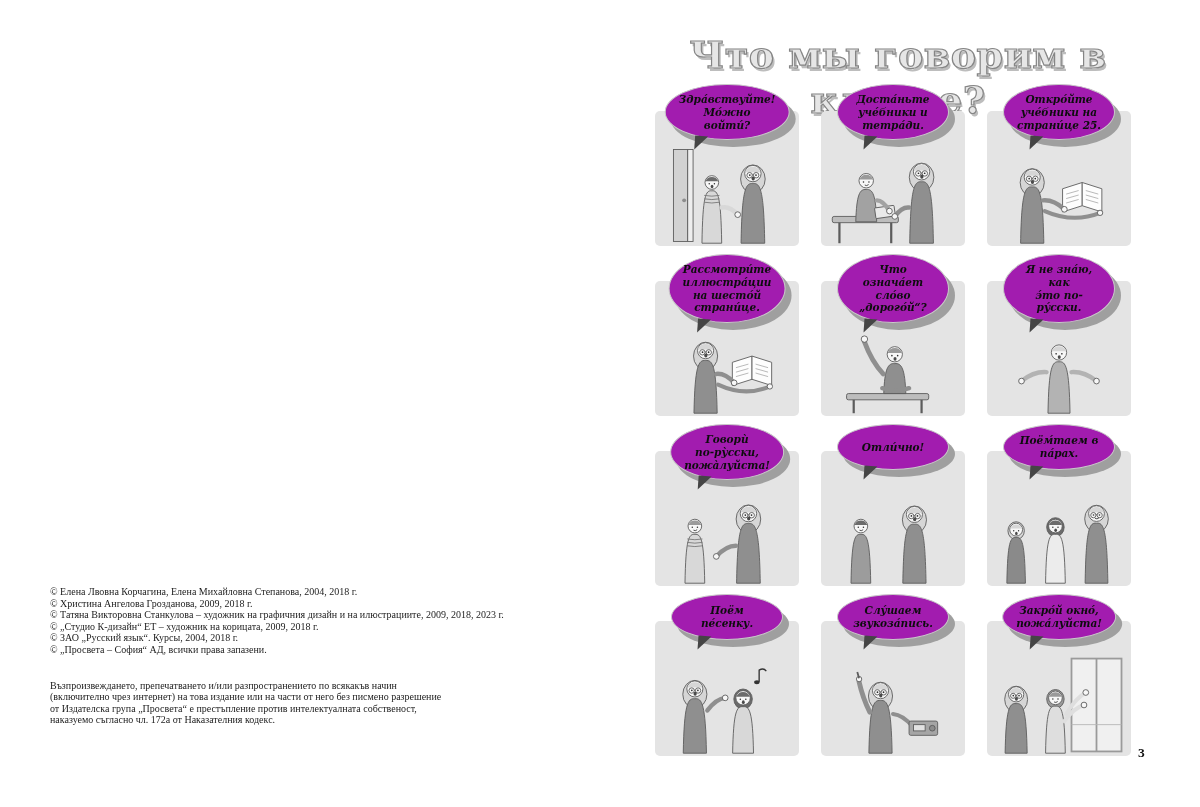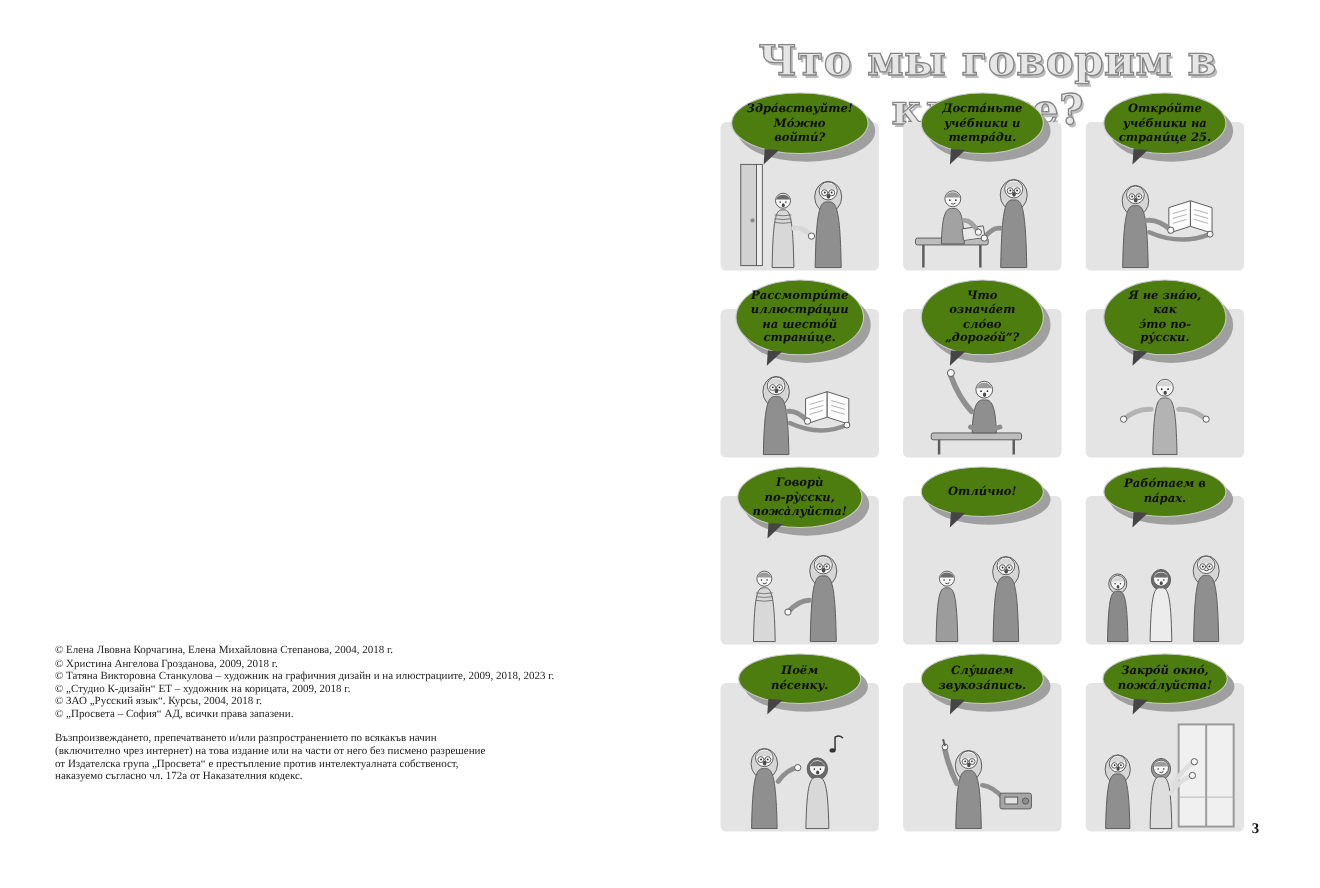--- a/index.html
+++ b/index.html
@@ -8,21 +8,21 @@
     font-family:"Liberation Serif",serif;overflow:hidden;
   }
   .sheet{position:absolute;inset:0;}
 
   
   .left-text{
     position:absolute;left:50px;top:586px;width:480px;
     font-size:10px;line-height:11.6px;color:#1c1c1c;
   }
   .copyright-line{white-space:nowrap;}
-  .legal{margin-top:10px;white-space:pre-line;}
+  .legal{margin-top:24px;white-space:pre-line;}
   .isbns{margin-top:15px;}
 
   
   .title{
     position:absolute;left:648px;top:32px;width:500px;margin:0;
     text-align:center;
     font-family:"DejaVu Serif",serif;font-weight:bold;font-size:38px;
     letter-spacing:.5px;
     color:#e6e6e6;
     -webkit-text-stroke:1.2px #858585;
@@ -37,21 +37,21 @@
   }
   .panel{position:relative;width:150px;height:163px;margin:0;}
   .panel-bg{
     position:absolute;left:3px;right:3px;top:27px;bottom:1px;
     background:#e4e4e4;border-radius:5px;
   }
   .scene{position:absolute;left:1px;bottom:2px;width:148px;height:100px;z-index:1;}
   .bubble{
     position:absolute;top:0;left:50%;transform:translateX(-50%);
     min-width:112px;max-width:146px;min-height:46px;
-    background:#4d7c0f;border:1px solid #c9c9c9;border-radius:50%;
+    background:#a21caf;border:1px solid #c9c9c9;border-radius:50%;
     box-shadow:6px 7px 0 #9f9f9f;
     display:flex;align-items:center;justify-content:center;
     padding:8px 13px;box-sizing:border-box;z-index:3;
   }
   .bubble-text{
     font-family:"DejaVu Serif",serif;font-weight:bold;font-style:italic;
     font-size:10.5px;line-height:1.22;text-align:center;
     white-space:pre-line;color:#0d0d0d;
   }
   .tail{
@@ -345,21 +345,21 @@
           <circle cx="116" cy="32" r="8.82" fill="#f7f7f7" stroke="#5c5c5c"></circle>
           <path d="M 107.68 30.53 A 8.82 8.82 0 0 1 124.32 30.53 Z" fill="#d6d6d6"></path>
           <circle cx="112.668" cy="33.568" r="0.9309999999999999" fill="#2e2e2e"></circle>
           <circle cx="119.332" cy="33.568" r="0.9309999999999999" fill="#2e2e2e"></circle>
           <circle cx="112.472" cy="33.764" r="2.94" fill="none" stroke="#5c5c5c"></circle>
           <circle cx="119.528" cy="33.764" r="2.94" fill="none" stroke="#5c5c5c"></circle>
           <line x1="115.314" y1="33.372" x2="116.686" y2="33.372" stroke="#5c5c5c"></line>
           <path d="M 114.236 37.292 Q 116.49 38.86 118.94 36.704" stroke="#3f3f3f" fill="none"></path>
         </svg>
         <div class="bubble">
-          <span class="bubble-text">Рабо́таем в
+          <span class="bubble-text">Поём́таем в
 па́рах.</span>
           <div class="tail"></div>
         </div>
       </figure>
       <figure class="panel">
         <div class="panel-bg"></div>
         <svg class="scene" viewBox="0 0 148 112" preserveAspectRatio="xMidYMax meet">
           <ellipse cx="38" cy="44" rx="13.5" ry="15.5" fill="#d6d6d6" stroke="#5c5c5c"></ellipse>
           <path d="M 25 110 C 26 55 30 48 38 49 C 46 48 50 55 51 110 Z" fill="#8f8f8f" stroke="#5c5c5c"></path>
           <circle cx="38" cy="38" r="9" fill="#f7f7f7" stroke="#5c5c5c"></circle>

